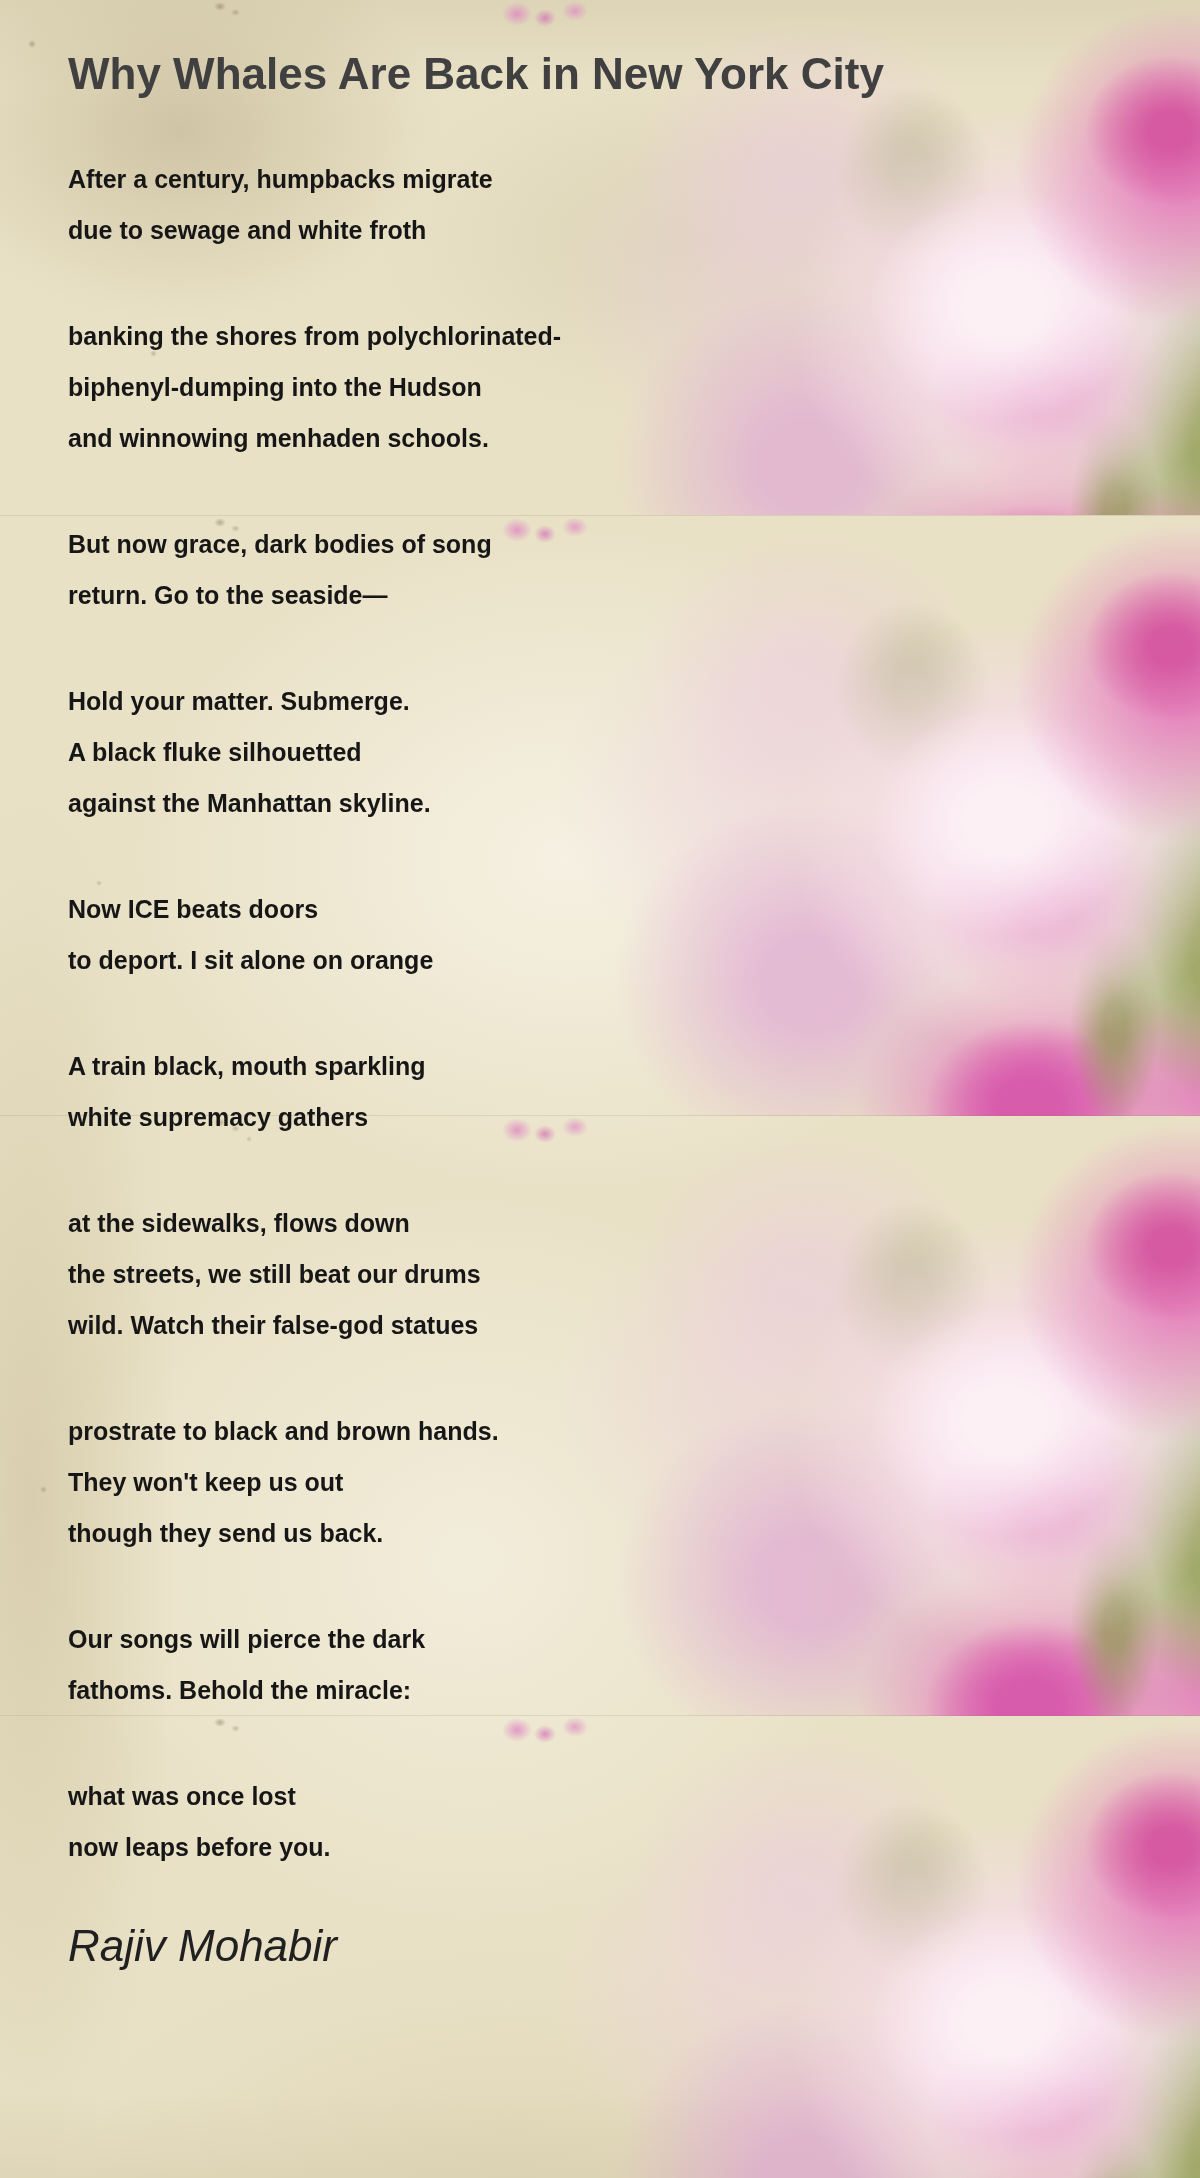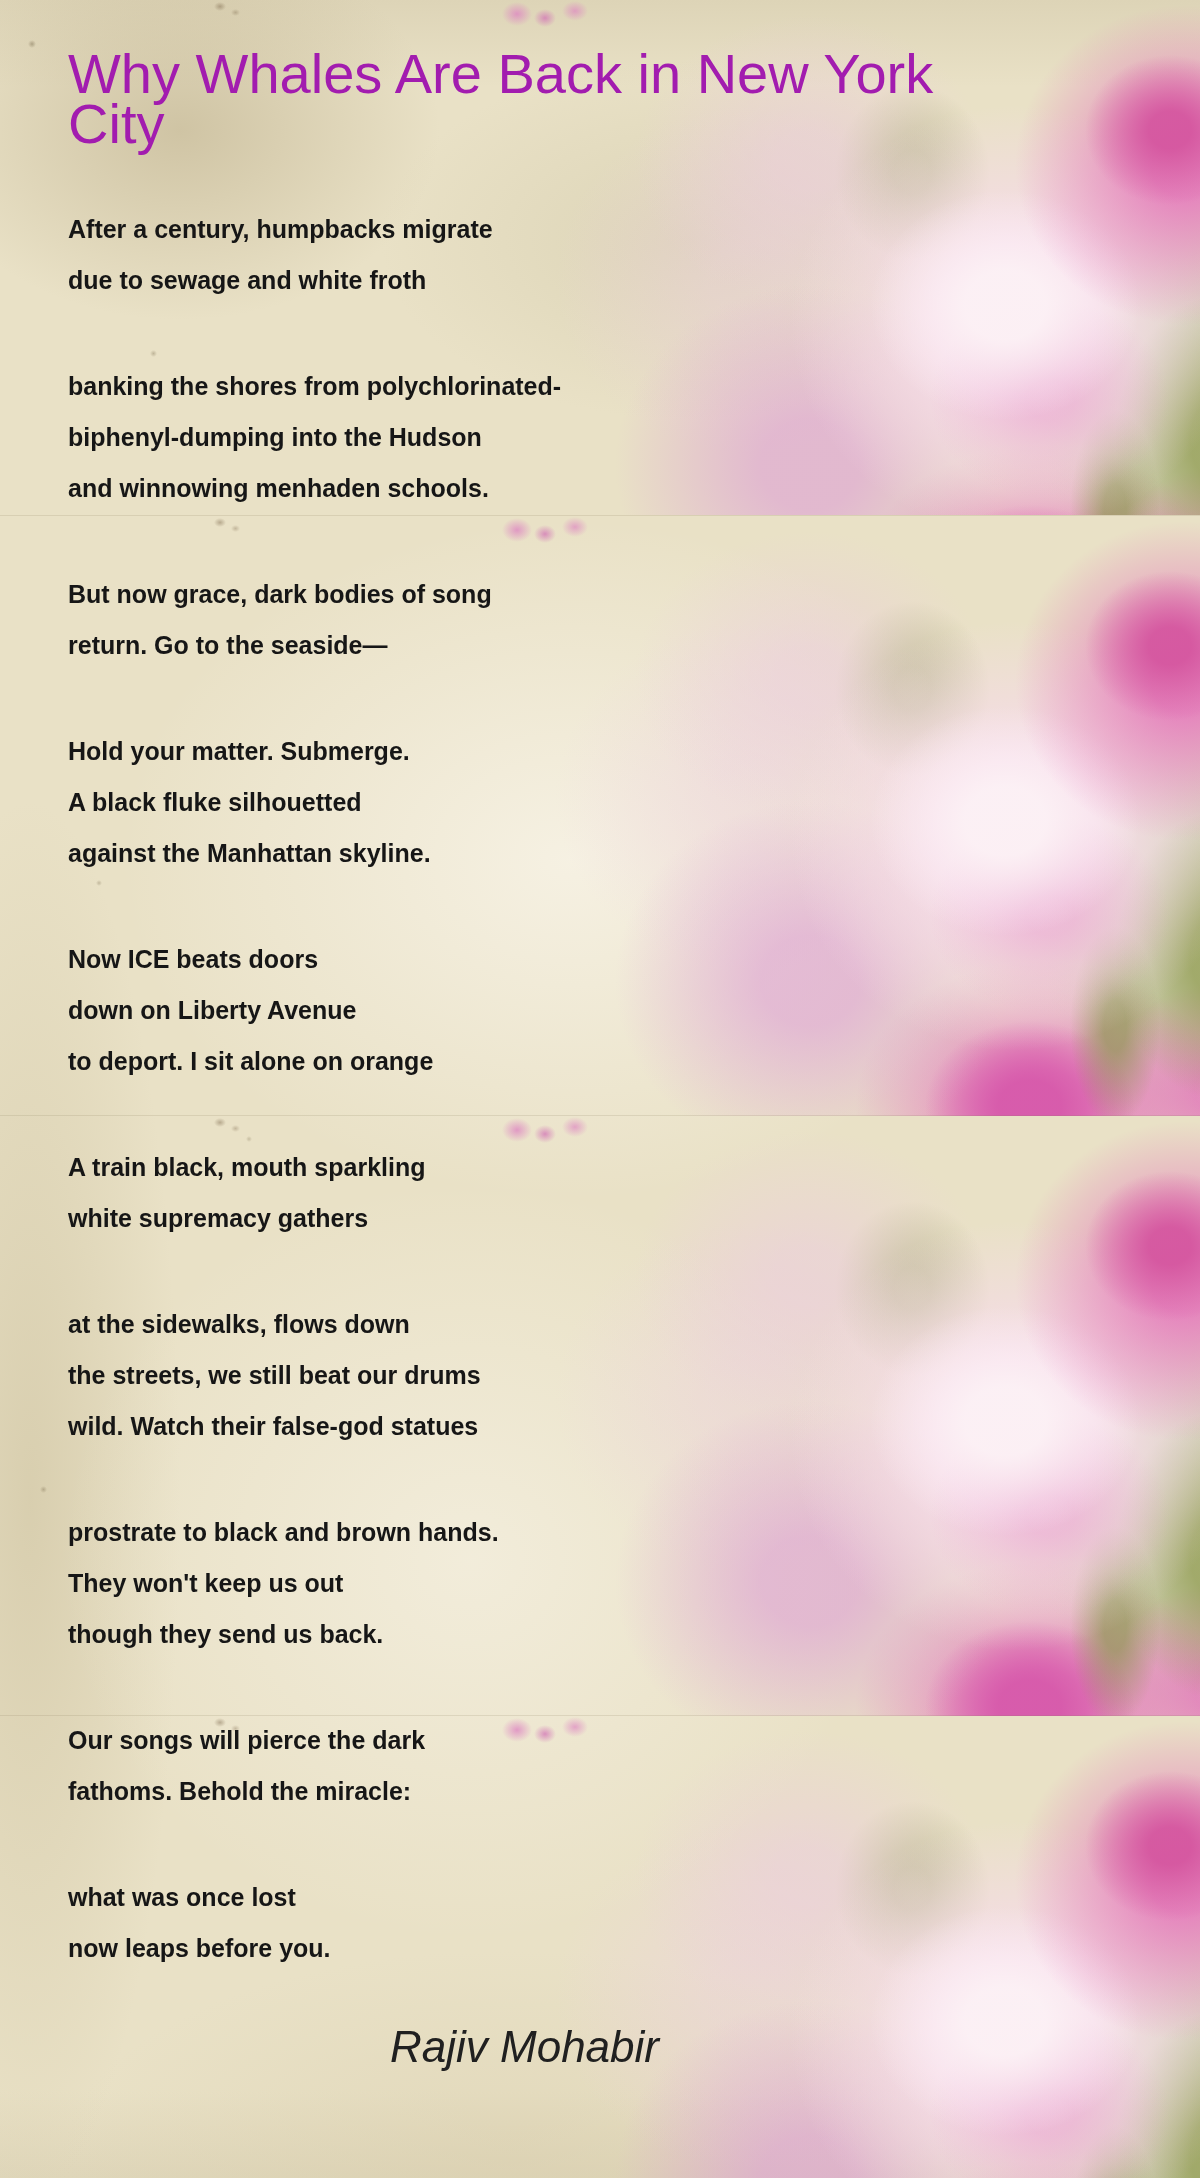--- a/index.html
+++ b/index.html
@@ -142,42 +142,41 @@
   .poem {
     position: absolute;
     top: 0;
     left: 68px;
     width: 900px;
     z-index: 3;
     color: #161616;
   }
   .title {
     margin: 49px 0 0 0;
-    font-size: 56px;
+    font-size: 44px;
     line-height: 50px;
-    font-weight: normal;
+    font-weight: bold;
     letter-spacing: 0;
-    color: #a21caf;
+    color: #404040;
   }
   .stanza {
     margin: 55px 0 0 0;
     padding: 0;
     font-size: 25px;
     line-height: 51px;
     font-weight: bold;
   }
   .line { display: block; }
   .author {
-    margin: 45px 0 0 13px;
+    margin: 45px 0 0 0;
     font-size: 44px;
     line-height: 56px;
     font-style: italic;
     font-weight: normal;
     color: #202020;
-    text-align: center;
   }
 </style>
 </head>
 <body>
 
 <main class="page">
 
   <div class="paper"></div>
 
   <div class="tile tile-1"></div>
@@ -206,21 +205,20 @@
     </p>
 
     <p class="stanza">
       <span class="line">Hold your matter. Submerge.</span>
       <span class="line">A black fluke silhouetted</span>
       <span class="line">against the Manhattan skyline.</span>
     </p>
 
     <p class="stanza">
       <span class="line">Now ICE beats doors</span>
-      <span class="line">down on Liberty Avenue</span>
       <span class="line">to deport. I sit alone on orange</span>
     </p>
 
     <p class="stanza">
       <span class="line">A train black, mouth sparkling</span>
       <span class="line">white supremacy gathers</span>
     </p>
 
     <p class="stanza">
       <span class="line">at the sidewalks, flows down</span>

